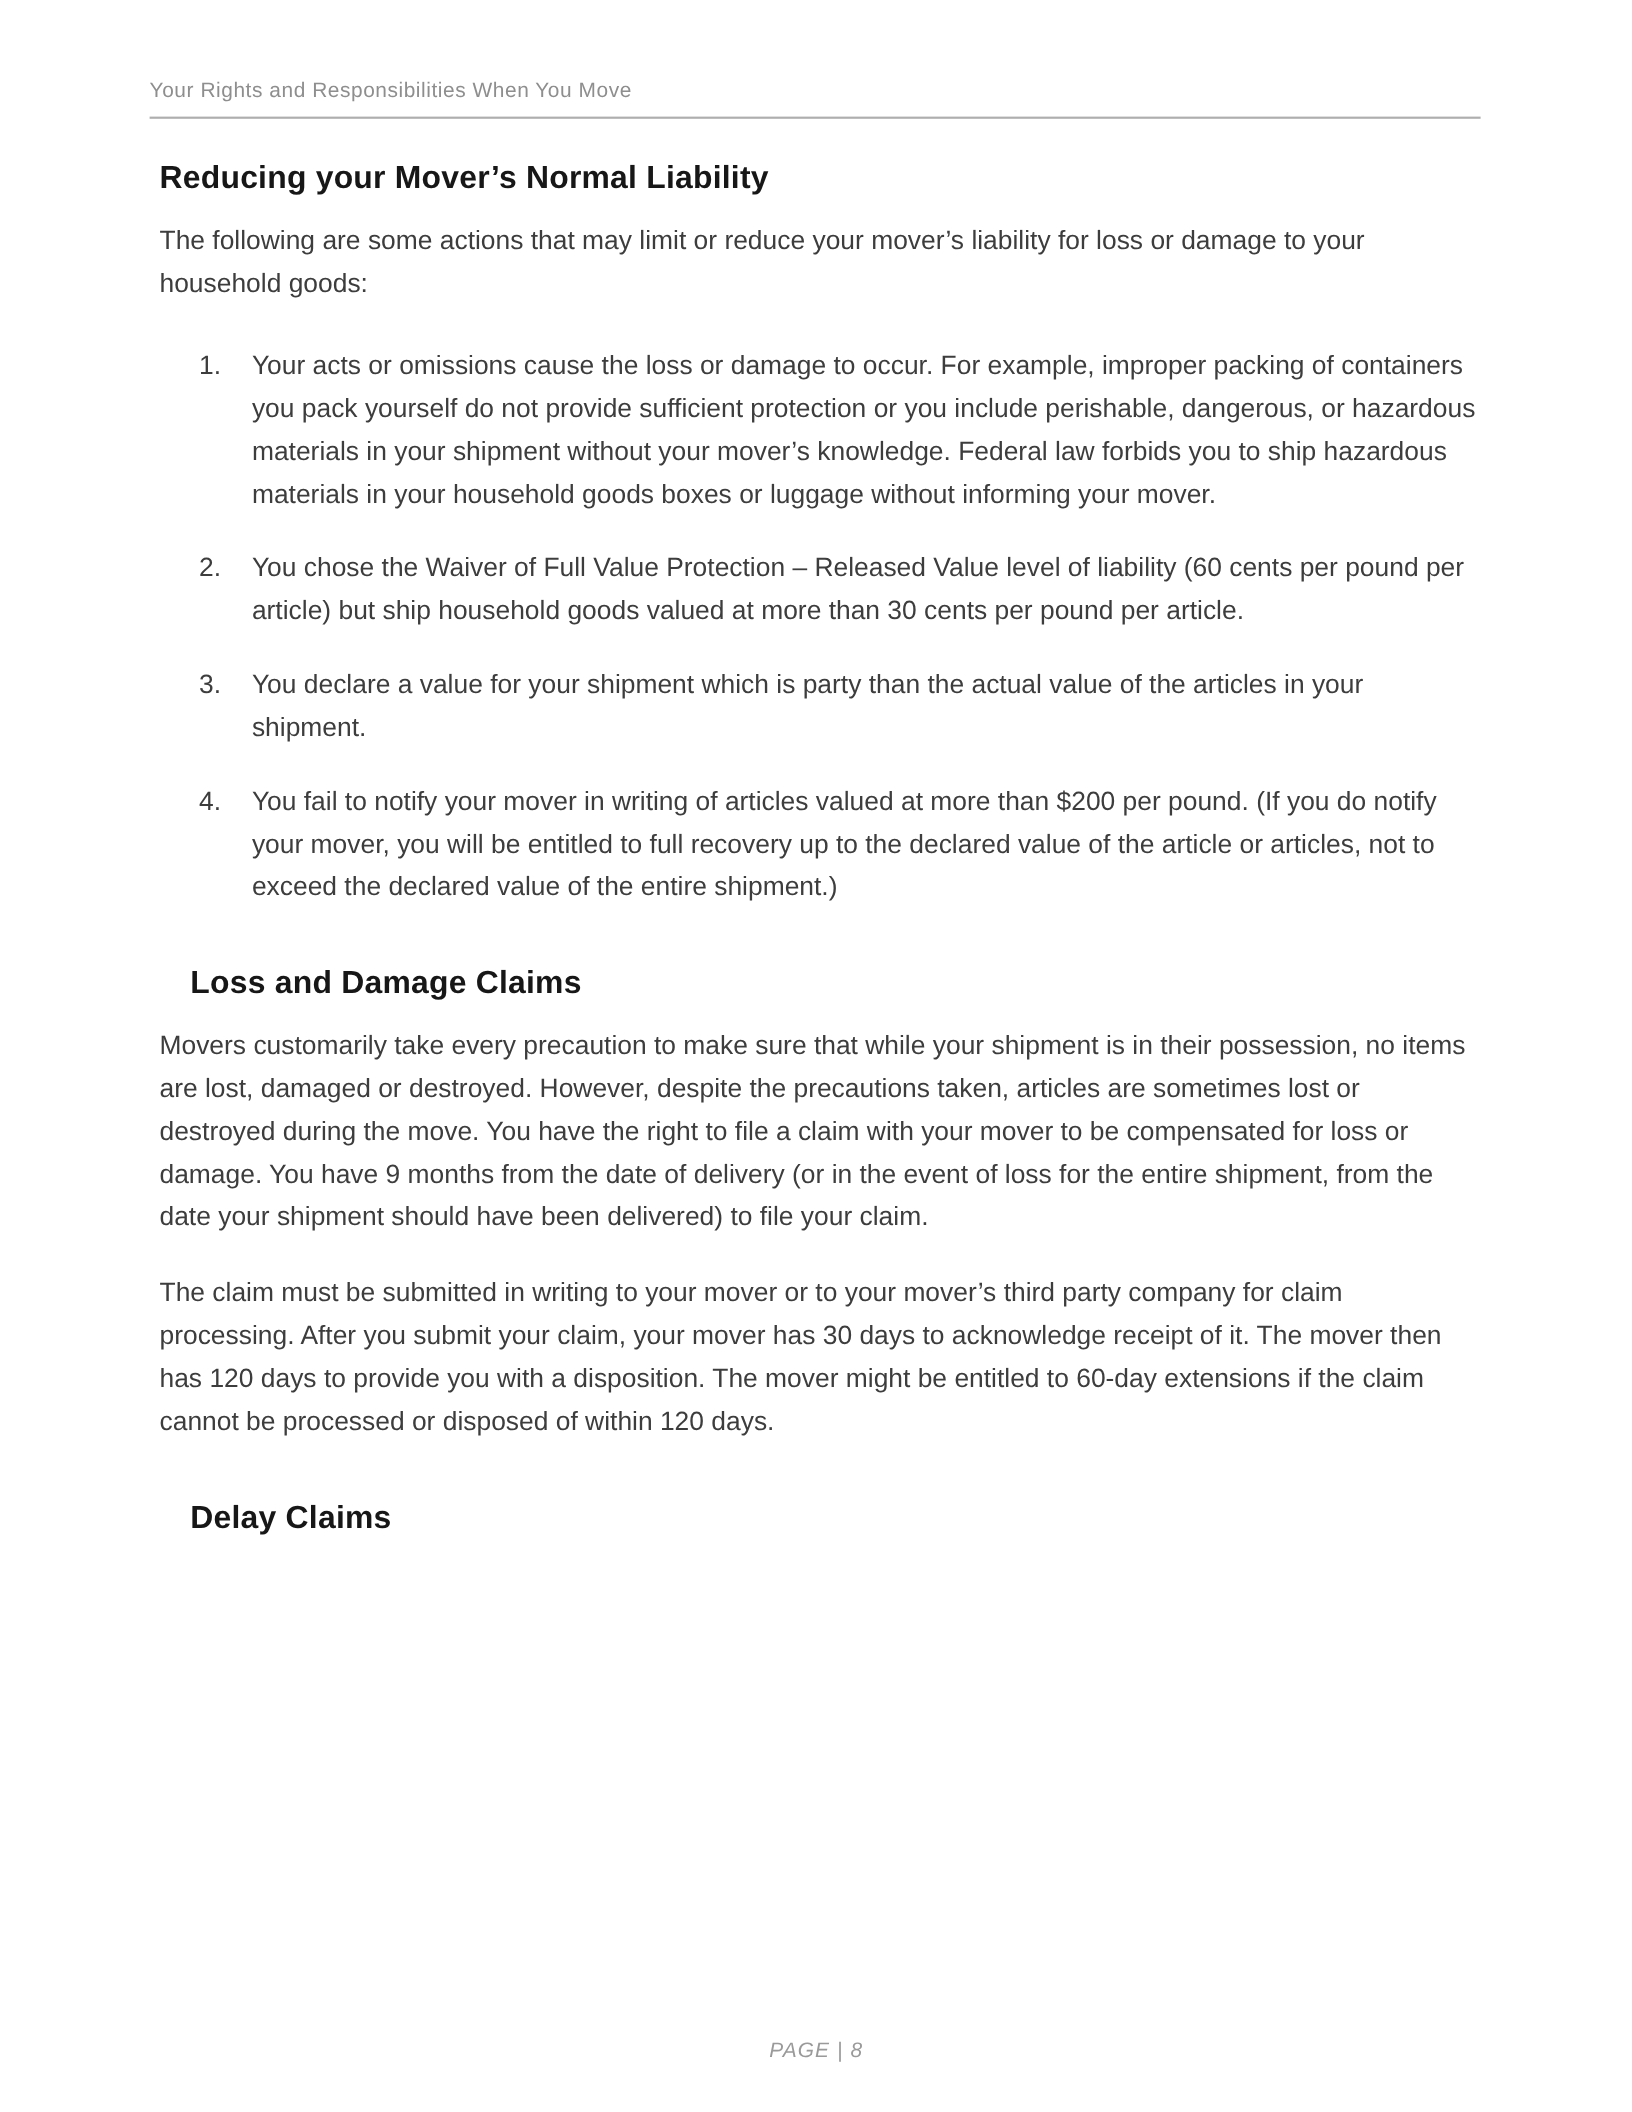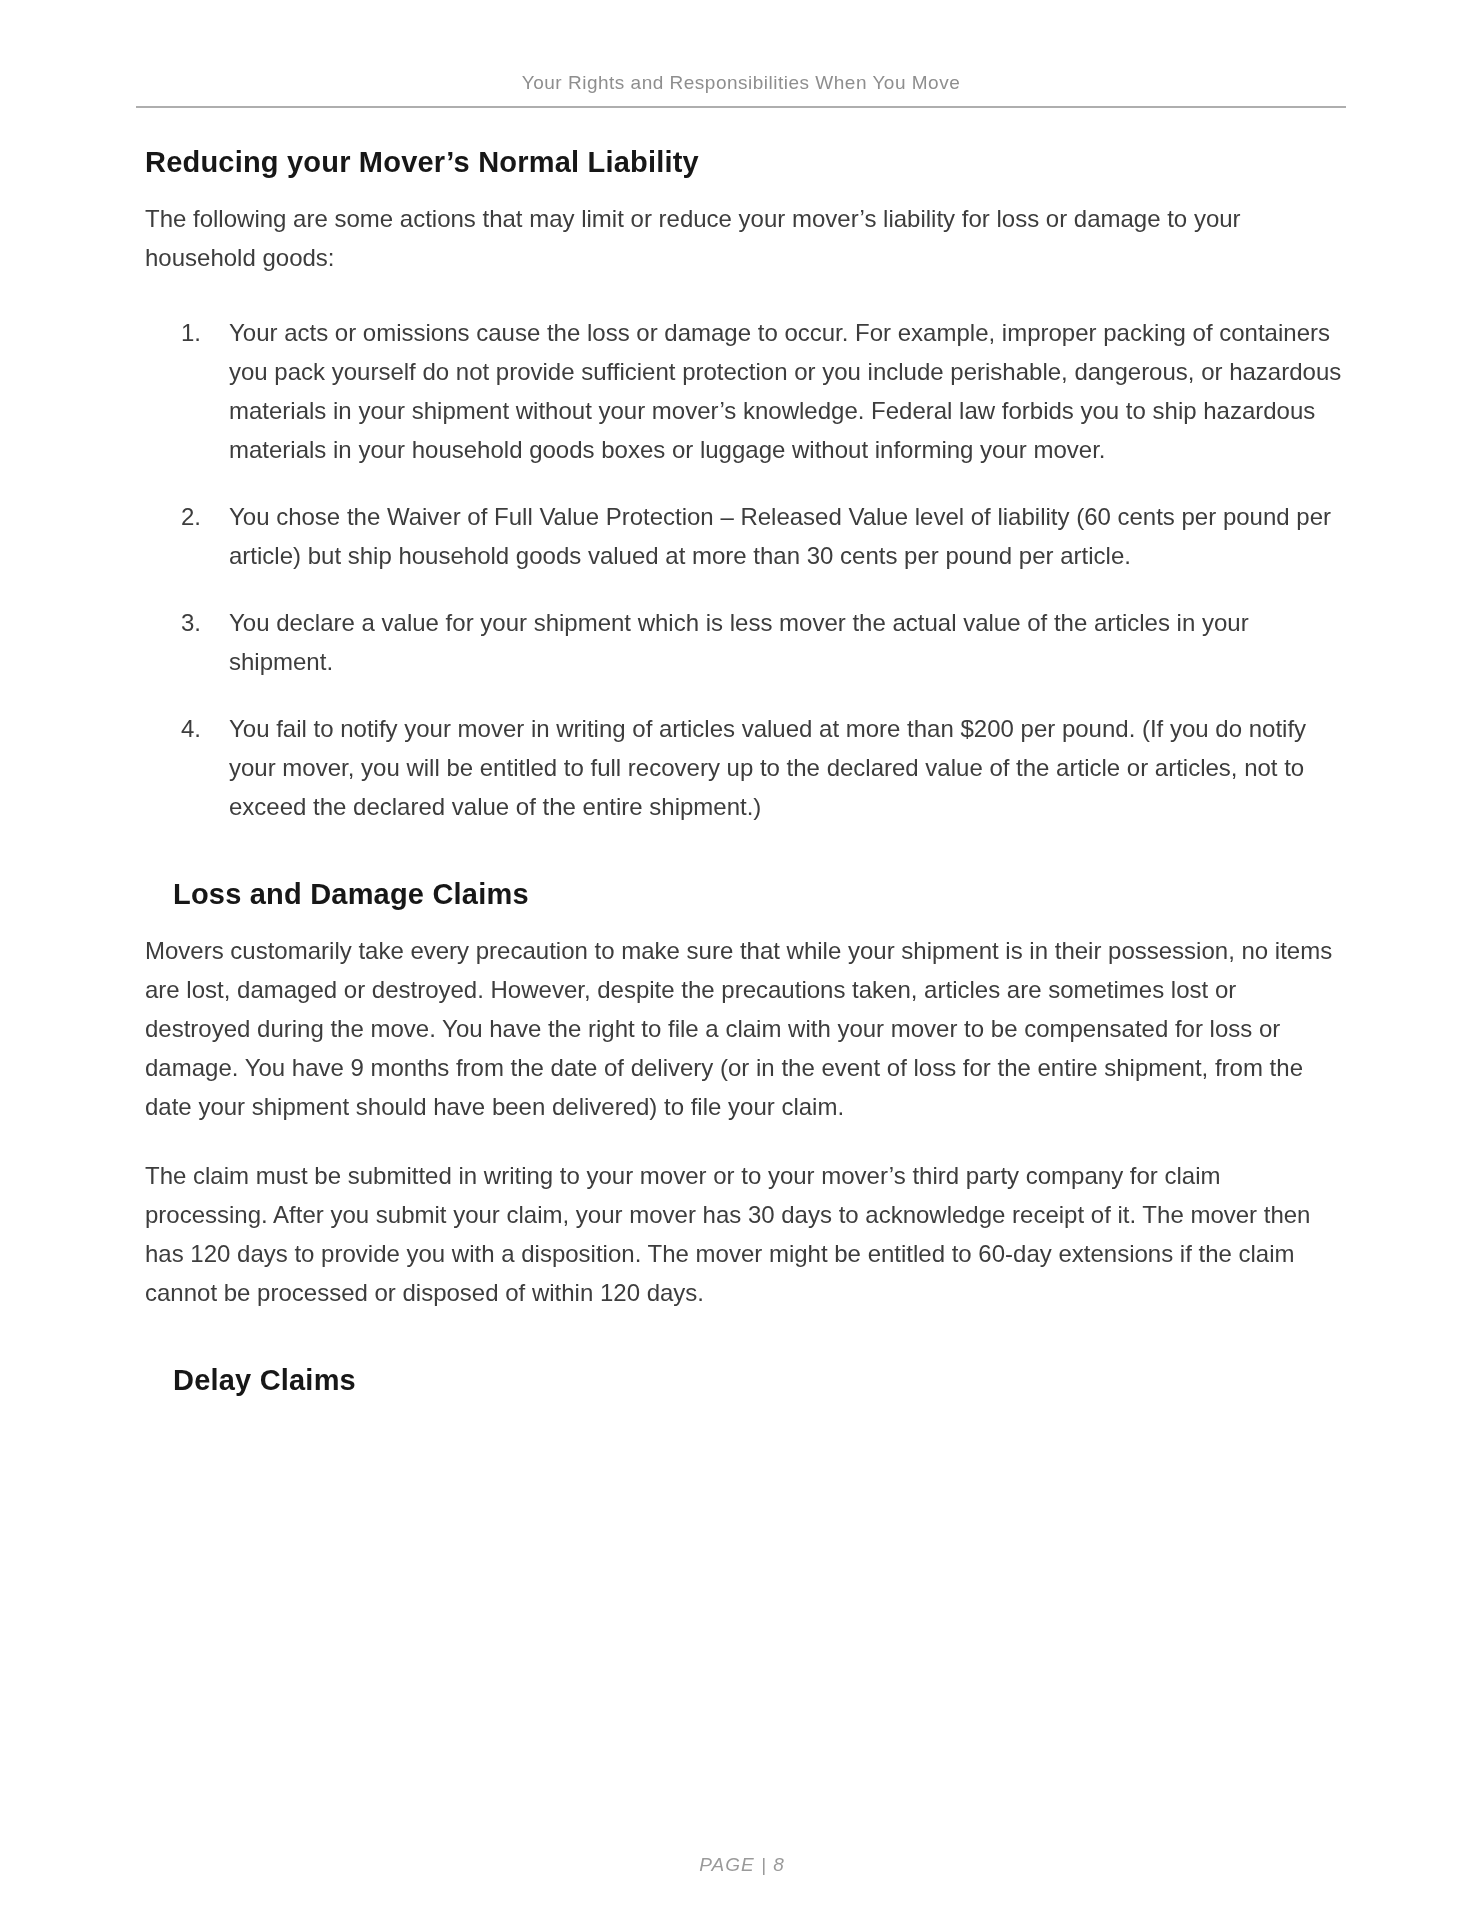--- a/index.html
+++ b/index.html
@@ -12,21 +12,21 @@
     background: #ffffff;
     font-family: "Liberation Sans", sans-serif;
     color: #3d3d3d;
     overflow: hidden;
   }
   .page-header {
     position: absolute;
     top: 72px;
     left: 136px;
     right: 138px;
-    text-align: center;
+    text-align: left;
     font-size: 19px;
     letter-spacing: 0.5px;
     color: #8e8e8e;
   }
   .header-rule {
     position: absolute;
     top: 106px;
     left: 136px;
     right: 138px;
     border: none;
@@ -111,21 +111,21 @@
         <span class="txt">Your acts or omissions cause the loss or damage to occur.  For example, improper packing of containers you pack yourself do not provide sufficient protection or you include perishable, dangerous, or hazardous materials in your shipment without your mover’s knowledge.  Federal law forbids you to ship hazardous materials in your household goods boxes or luggage without informing your mover.</span>
       </div>
 
       <div class="list-item">
         <span class="num">2.</span>
         <span class="txt">You chose the Waiver of Full Value Protection – Released Value level of liability (60 cents per pound per article) but ship household goods valued at more than 30 cents per pound per article.</span>
       </div>
 
       <div class="list-item">
         <span class="num">3.</span>
-        <span class="txt">You declare a value for your shipment which is less mover the actual value of the articles in your shipment.</span>
+        <span class="txt">You declare a value for your shipment which is party than the actual value of the articles in your shipment.</span>
       </div>
 
       <div class="list-item">
         <span class="num">4.</span>
         <span class="txt">You fail to notify your mover in writing of articles valued at more than $200 per pound.  (If you do notify your mover, you will be entitled to full recovery up to the declared value of the article or articles, not to exceed the declared value of the entire shipment.)</span>
       </div>
 
     </div>
 
     <h2 class="section-heading spaced">Loss and Damage Claims</h2>

